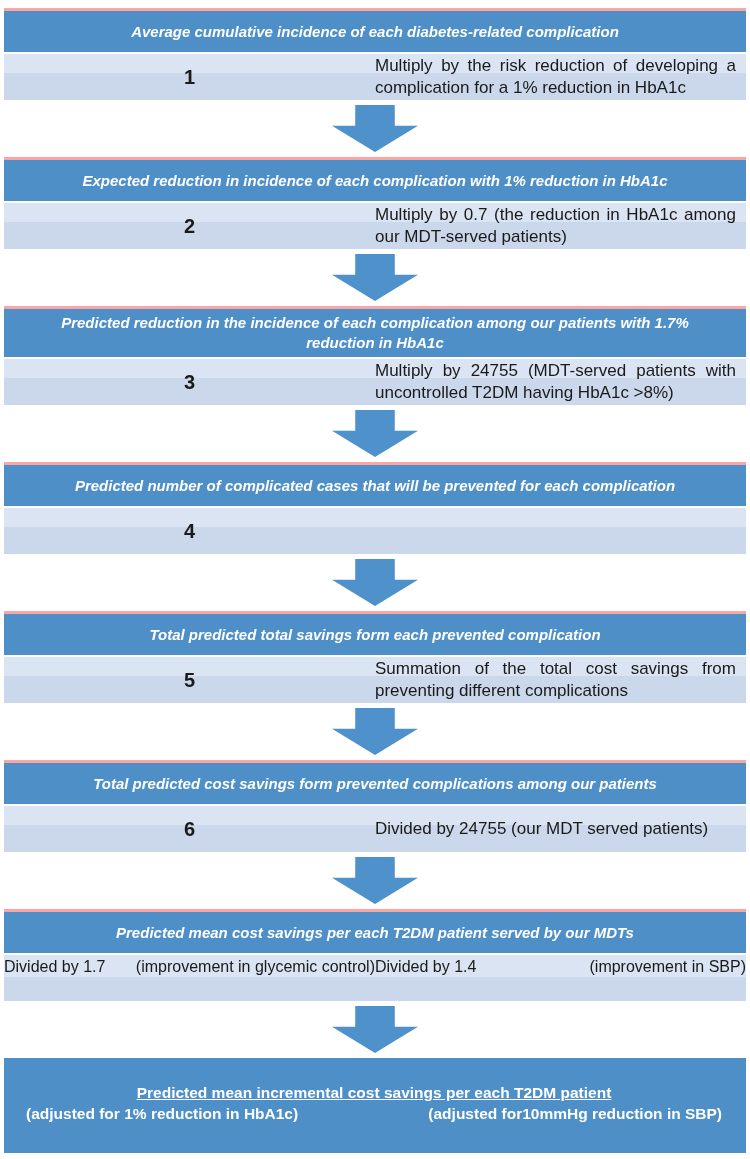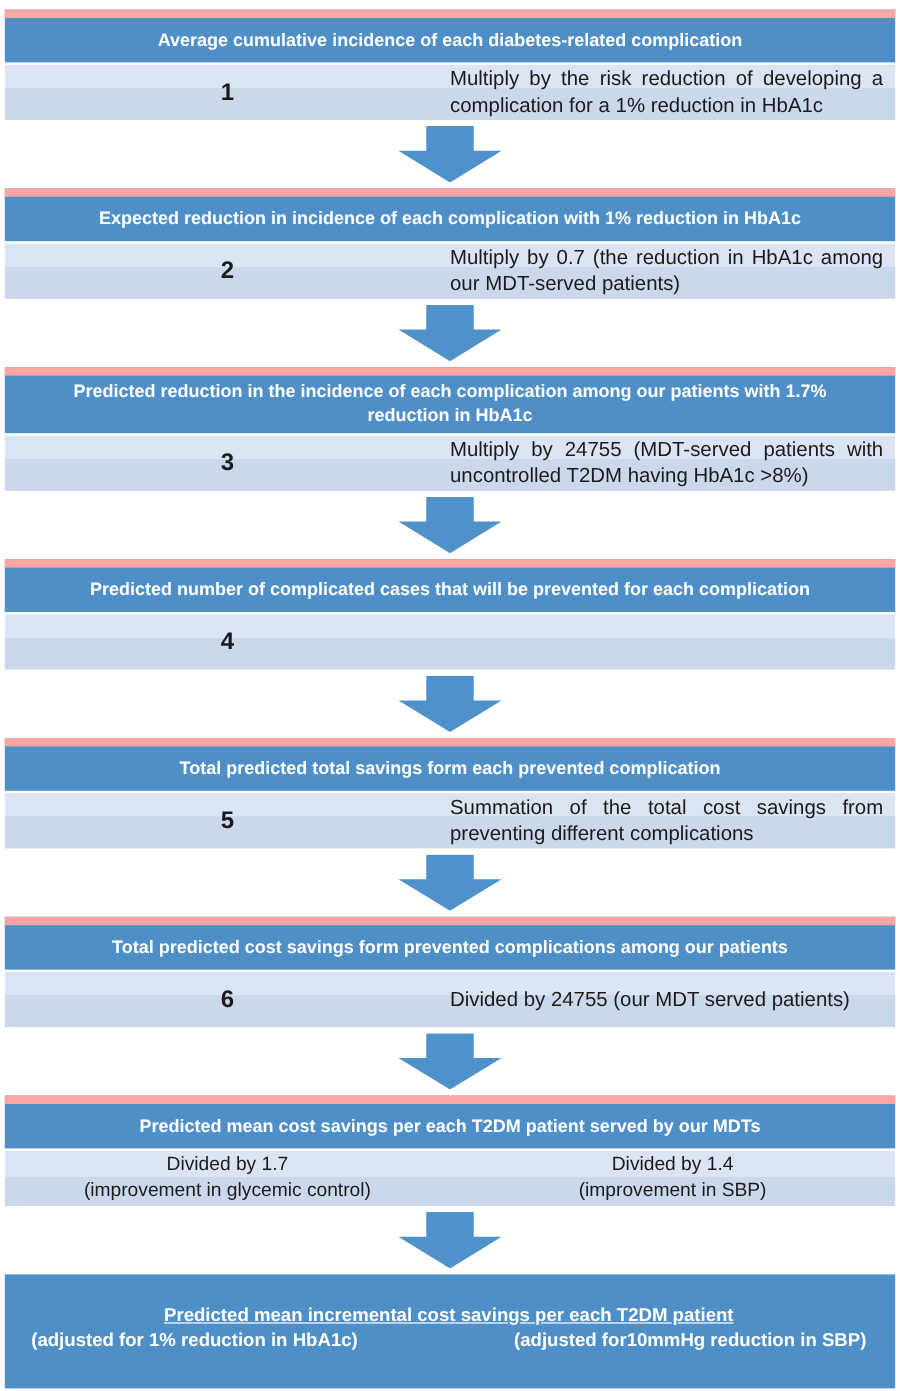--- a/index.html
+++ b/index.html
@@ -15,21 +15,22 @@
   .header-bar {
     min-height:44px;
     background:#4e8fc7;
     color:#ffffff;
     font-weight:bold;
     font-size:15px;
     line-height:20px;
     display:flex; align-items:center; justify-content:center;
     text-align:center;
     padding:4px 28px;
-    border-top:7px solid #fca5a5;
+    border-top:3px solid #fca5a5;
+    font-style:italic;
   }
 
   .body-row {
     margin-top:2px;
     height:46px;
     background:linear-gradient(to bottom, #dbe4f2 0%, #dbe4f2 42%, #cbd8ec 42%, #cbd8ec 100%);
     display:flex;
     align-items:center;
   }
   .num-cell {
@@ -59,22 +60,21 @@
 
   
   .split-body {
     margin-top:2px;
     height:46px;
     background:linear-gradient(to bottom, #dbe4f2 0%, #dbe4f2 48%, #cbd8ec 48%, #cbd8ec 100%);
     display:flex;
   }
   .split-col {
     width:50%;
-    display:flex; flex-direction:column; justify-content:space-between;
-    text-align:center;
+    display:flex; justify-content:space-between;
     padding:1px 0 2px 0;
   }
   .split-line { font-size:16px; line-height:21px; color:#1a1a1a; }
 
   
   .final-box {
     min-height:95px;
     background:#4e8fc7;
     color:#ffffff;
     font-weight:bold;

